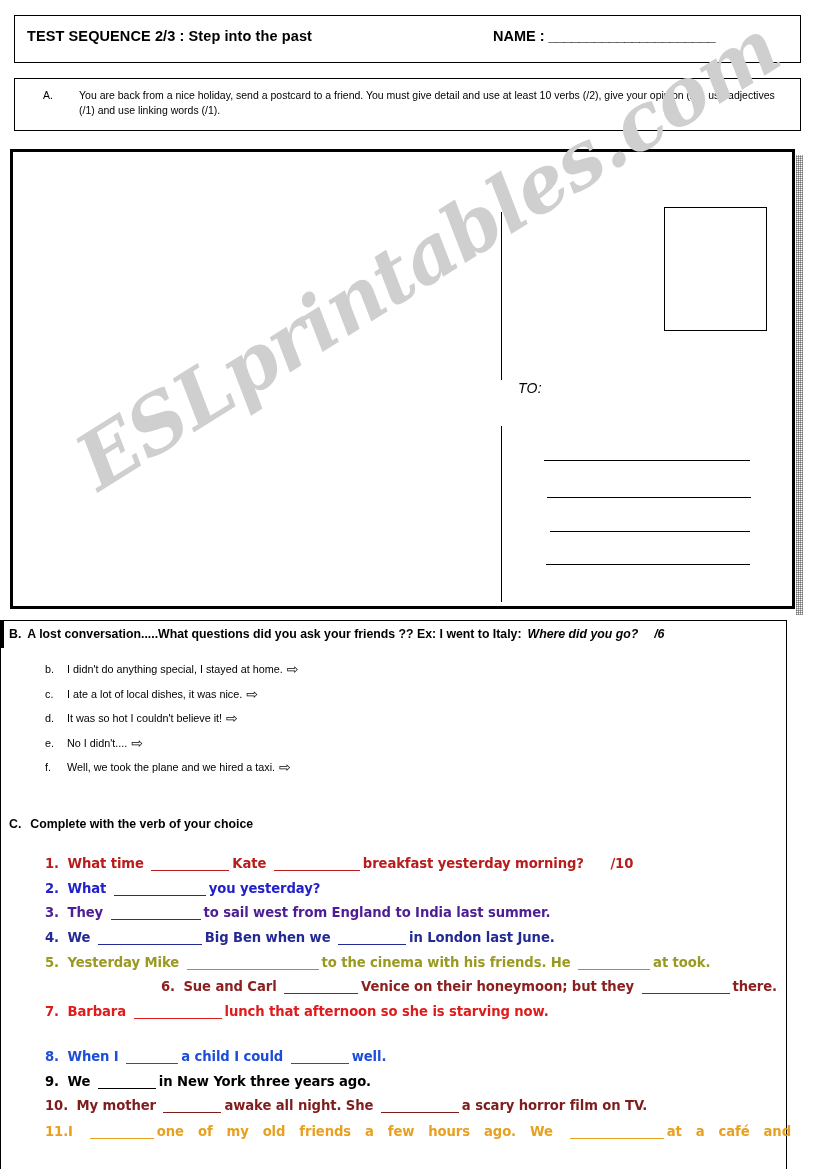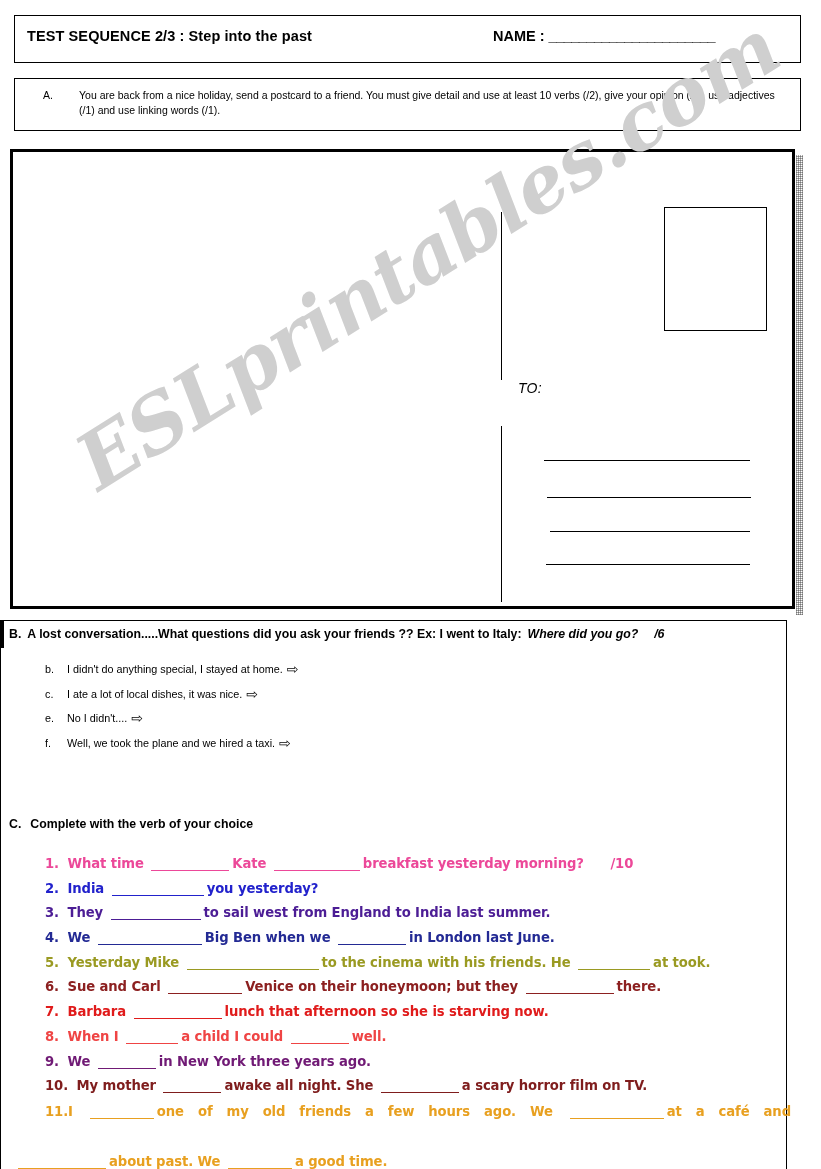--- a/index.html
+++ b/index.html
@@ -340,38 +340,39 @@
   <div class="bc-box">
     <div class="bc-left-accent"></div>
 
     <div class="b-heading">
       <span class="b-letter">B.</span><span>A lost conversation.....What questions did you ask your friends ?? Ex: I went to Italy:</span><span class="b-ex-italic">Where did you go?</span><span class="b-score">/6</span>
     </div>
 
     <div class="b-list">
         <div class="b-item"><span class="b-idx">b.</span><span class="b-txt">I didn't do anything special, I stayed at home.</span><span class="b-arrow">⇨</span></div>
         <div class="b-item"><span class="b-idx">c.</span><span class="b-txt">I ate a lot of local dishes, it was nice.</span><span class="b-arrow">⇨</span></div>
+        <div class="b-item"><span class="b-idx">d.</span><span class="b-txt">It was so hot I couldn't believe it!</span><span class="b-arrow">⇨</span></div>
         <div class="b-item"><span class="b-idx">e.</span><span class="b-txt">No I didn't....</span><span class="b-arrow">⇨</span></div>
         <div class="b-item"><span class="b-idx">f.</span><span class="b-txt">Well, we took the plane and we hired a taxi.</span><span class="b-arrow">⇨</span></div>
       </div>
 
     <div class="c-heading">
       <span class="c-letter">C.</span><span>Complete with the verb of your choice</span>
     </div>
 
     <div class="c-list">
-        <div class="c-item" style="color: #ec4899;"><span class="num">1.</span> <span>What time</span> <span class="blank" style="width: 78px;"></span><span>Kate</span> <span class="blank" style="width: 86px;"></span><span>breakfast yesterday morning?</span> <span class="c-score">/10</span></div>
-        <div class="c-item" style="color: rgb(34, 34, 204);"><span class="num">2.</span> <span>India</span> <span class="blank" style="width: 92px;"></span><span>you yesterday?</span> </div>
+        <div class="c-item" style="color: #b91c1c;"><span class="num">1.</span> <span>What time</span> <span class="blank" style="width: 78px;"></span><span>Kate</span> <span class="blank" style="width: 86px;"></span><span>breakfast yesterday morning?</span> <span class="c-score">/10</span></div>
+        <div class="c-item" style="color: rgb(34, 34, 204);"><span class="num">2.</span> <span>What</span> <span class="blank" style="width: 92px;"></span><span>you yesterday?</span> </div>
         <div class="c-item" style="color: #4c1d95;"><span class="num">3.</span> <span>They</span> <span class="blank" style="width: 90px;"></span><span>to sail west from England to India last summer.</span> </div>
         <div class="c-item" style="color: rgb(35, 42, 148);"><span class="num">4.</span> <span>We</span> <span class="blank" style="width: 104px;"></span><span>Big Ben when we</span> <span class="blank" style="width: 68px;"></span><span>in London last June.</span> </div>
         <div class="c-item" style="color: rgb(154, 154, 34);"><span class="num">5.</span> <span>Yesterday Mike</span> <span class="blank" style="width: 132px;"></span><span>to the cinema with his friends. He</span> <span class="blank" style="width: 72px;"></span><span>at took.</span> </div>
-        <div class="c-item" style="color: rgb(140, 32, 32);"><span class="num">6.</span> <span>Sue and Carl</span> <span class="blank" style="width: 74px;"></span><span>Venice on their honeymoon; but they</span> <span class="blank" style="width: 88px;"></span><span>there.</span> </div>
+        <div class="c-item" style="color: rgb(140, 32, 32); text-align: right;"><span class="num">6.</span> <span>Sue and Carl</span> <span class="blank" style="width: 74px;"></span><span>Venice on their honeymoon; but they</span> <span class="blank" style="width: 88px;"></span><span>there.</span> </div>
         <div class="c-item" style="color: rgb(224, 27, 27);"><span class="num">7.</span> <span>Barbara</span> <span class="blank" style="width: 88px;"></span><span>lunch that afternoon so she is starving now.</span> </div>
-        <div class="c-item" style="color: #ef4444;"><span class="num">8.</span> <span>When I</span> <span class="blank" style="width: 52px;"></span><span>a child I could</span> <span class="blank" style="width: 58px;"></span><span>well.</span> </div>
-        <div class="c-item" style="color: #701a75;"><span class="num">9.</span> <span>We</span> <span class="blank" style="width: 58px;"></span><span>in New York three years ago.</span> </div>
+        <div class="c-item" style="color: #1d4ed8; margin-top: 20px;"><span class="num">8.</span> <span>When I</span> <span class="blank" style="width: 52px;"></span><span>a child I could</span> <span class="blank" style="width: 58px;"></span><span>well.</span> </div>
+        <div class="c-item" style="color: #000000;"><span class="num">9.</span> <span>We</span> <span class="blank" style="width: 58px;"></span><span>in New York three years ago.</span> </div>
         <div class="c-item" style="color: #7f1d1d;"><span class="num">10.</span> <span>My mother</span> <span class="blank" style="width: 58px;"></span><span>awake all night. She</span> <span class="blank" style="width: 78px;"></span><span>a scary horror film on TV.</span> </div>
         <div class="c-item-wide" style="color: rgb(232, 160, 32);">
           <div class="justified-row"><span>11.</span><span>I</span> <span class="blank" style="width: 64px;"></span><span>one of my old friends a few hours ago. We</span> <span class="blank" style="width: 94px;"></span><span>at a café and</span> </div>
           <div class="row2-indent"><span class="blank" style="width: 88px;"></span><span>about past. We</span> <span class="blank" style="width: 64px;"></span><span>a good time.</span> </div>
         </div>
       </div>
   </div>
 
   <div class="watermark">ESLprintables.com</div>
 

